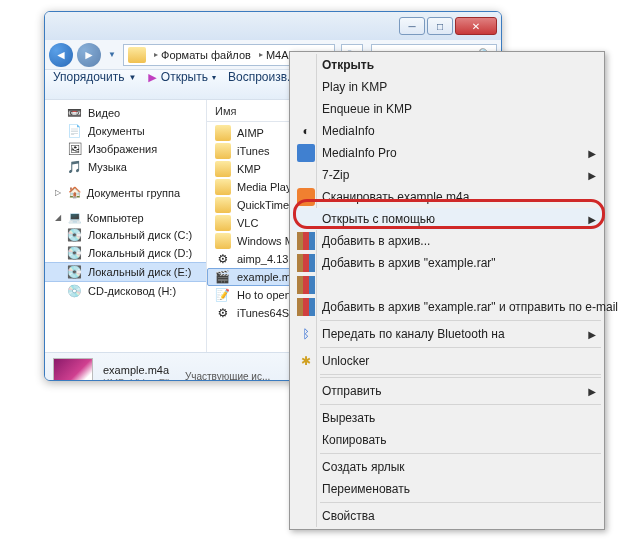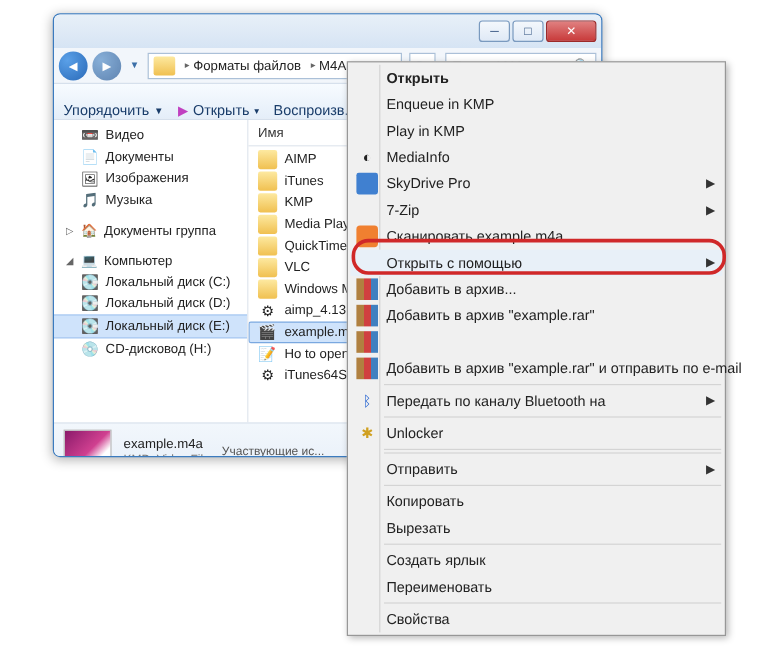--- a/index.html
+++ b/index.html
@@ -16,21 +16,21 @@
 .navbtns.disabled { filter: grayscale(0.3) opacity(0.8); }
 .dropdown-arrow { width: 14px; height: 20px; display: flex; align-items: center; justify-content: center; color: #3b6fa8; font-size: 8px; }
 .addressbar { flex: 1; height: 22px; border: 1px solid #abc0d8; background: #fff; display: flex; align-items: center; font-size: 11px; color: #222; }
 .addressbar .folder-icon { width: 18px; height: 16px; background: linear-gradient(#fde9a0,#f0c050); margin: 0 4px; border-radius: 2px; }
 .addresspart { padding: 0 4px; display: flex; align-items: center; gap: 3px; }
 .addresspart .tri { font-size: 8px; color: #666; }
 .refresh { width: 22px; height: 22px; border: 1px solid #abc0d8; background: #fff; display: flex; align-items: center; justify-content: center; font-size: 12px; color: #3b6fa8; margin-left: 2px; }
 .searchbox { width: 126px; height: 22px; border: 1px solid #abc0d8; background: #fff; display: flex; align-items: center; padding: 0 4px; color: #888; font-size: 11px; font-style: italic; margin-left: 4px; }
 .searchbox .mag { margin-left: auto; font-style: normal; color: #3b6fa8; }
 
-.toolbar { height: 30px; background: linear-gradient(#f7fbff,#e4eef9); display: flex; align-items: flex-end; padding: 0 8px; gap: 12px; font-size: 12px; color: #1a3d6a; border-bottom: 1px solid #d6e0ec; }
+.toolbar { height: 30px; background: linear-gradient(#f7fbff,#e4eef9); display: flex; align-items: flex-start; padding: 0 8px; gap: 12px; font-size: 12px; color: #1a3d6a; border-bottom: 1px solid #d6e0ec; }
 .toolbar .tb-item { display: flex; align-items: center; gap: 4px; }
 .toolbar .arrow { font-size: 8px; color: #1a3d6a; }
 .toolbar .play { color: #c040c0; font-size: 11px; }
 
 .body { display: flex; height: 252px; }
 .navpane { width: 162px; border-right: 1px solid #e0e6ee; padding: 4px 0; font-size: 11px; color: #222; overflow: hidden; }
 .navitem { display: flex; align-items: center; gap: 5px; padding: 2px 6px 2px 22px; white-space: nowrap; }
 .navitem .ic { width: 16px; height: 14px; display: flex; align-items: center; justify-content: center; font-size: 12px; }
 .navgroup { padding: 2px 6px 2px 10px; display: flex; align-items: center; gap: 5px; font-weight: normal; }
 .navgroup .tri { font-size: 8px; color: #666; width: 8px; }
@@ -231,32 +231,32 @@
     <div class="detlabel">Участвующие ис...</div>
   </div>
 </div>
 
 <div class="contextmenu">
   <div class="cm-gutter"></div>
   <div class="cm-item bold">
       <span>Открыть</span>
     </div>
   <div class="cm-item">
+      <span>Play in KMP</span>
+    </div>
+  <div class="cm-item">
       <span>Enqueue in KMP</span>
-    </div>
-  <div class="cm-item">
-      <span>Play in KMP</span>
     </div>
   <div class="cm-item">
       <span class="cm-ic">◐</span>
       <span>MediaInfo</span>
     </div>
   <div class="cm-item">
       <span class="cm-ic ic-blue"></span>
-      <span>SkyDrive Pro</span>
+      <span>MediaInfo Pro</span>
       <span class="sub">▶</span>
     </div>
   <div class="cm-item">
       <span>7-Zip</span>
       <span class="sub">▶</span>
     </div>
   <div class="cm-item">
       <span class="cm-ic ic-orange"></span>
       <span>Сканировать example.m4a</span>
     </div>
@@ -291,25 +291,25 @@
       <span>Unlocker</span>
     </div>
   <div class="cm-sep"></div>
   <div class="cm-sep"></div>
   <div class="cm-item">
       <span>Отправить</span>
       <span class="sub">▶</span>
     </div>
   <div class="cm-sep"></div>
   <div class="cm-item">
+      <span>Вырезать</span>
+    </div>
+  <div class="cm-item">
       <span>Копировать</span>
     </div>
-  <div class="cm-item">
-      <span>Вырезать</span>
-    </div>
   <div class="cm-sep"></div>
   <div class="cm-item">
       <span>Создать ярлык</span>
     </div>
   <div class="cm-item">
       <span>Переименовать</span>
     </div>
   <div class="cm-sep"></div>
   <div class="cm-item">
       <span>Свойства</span>

